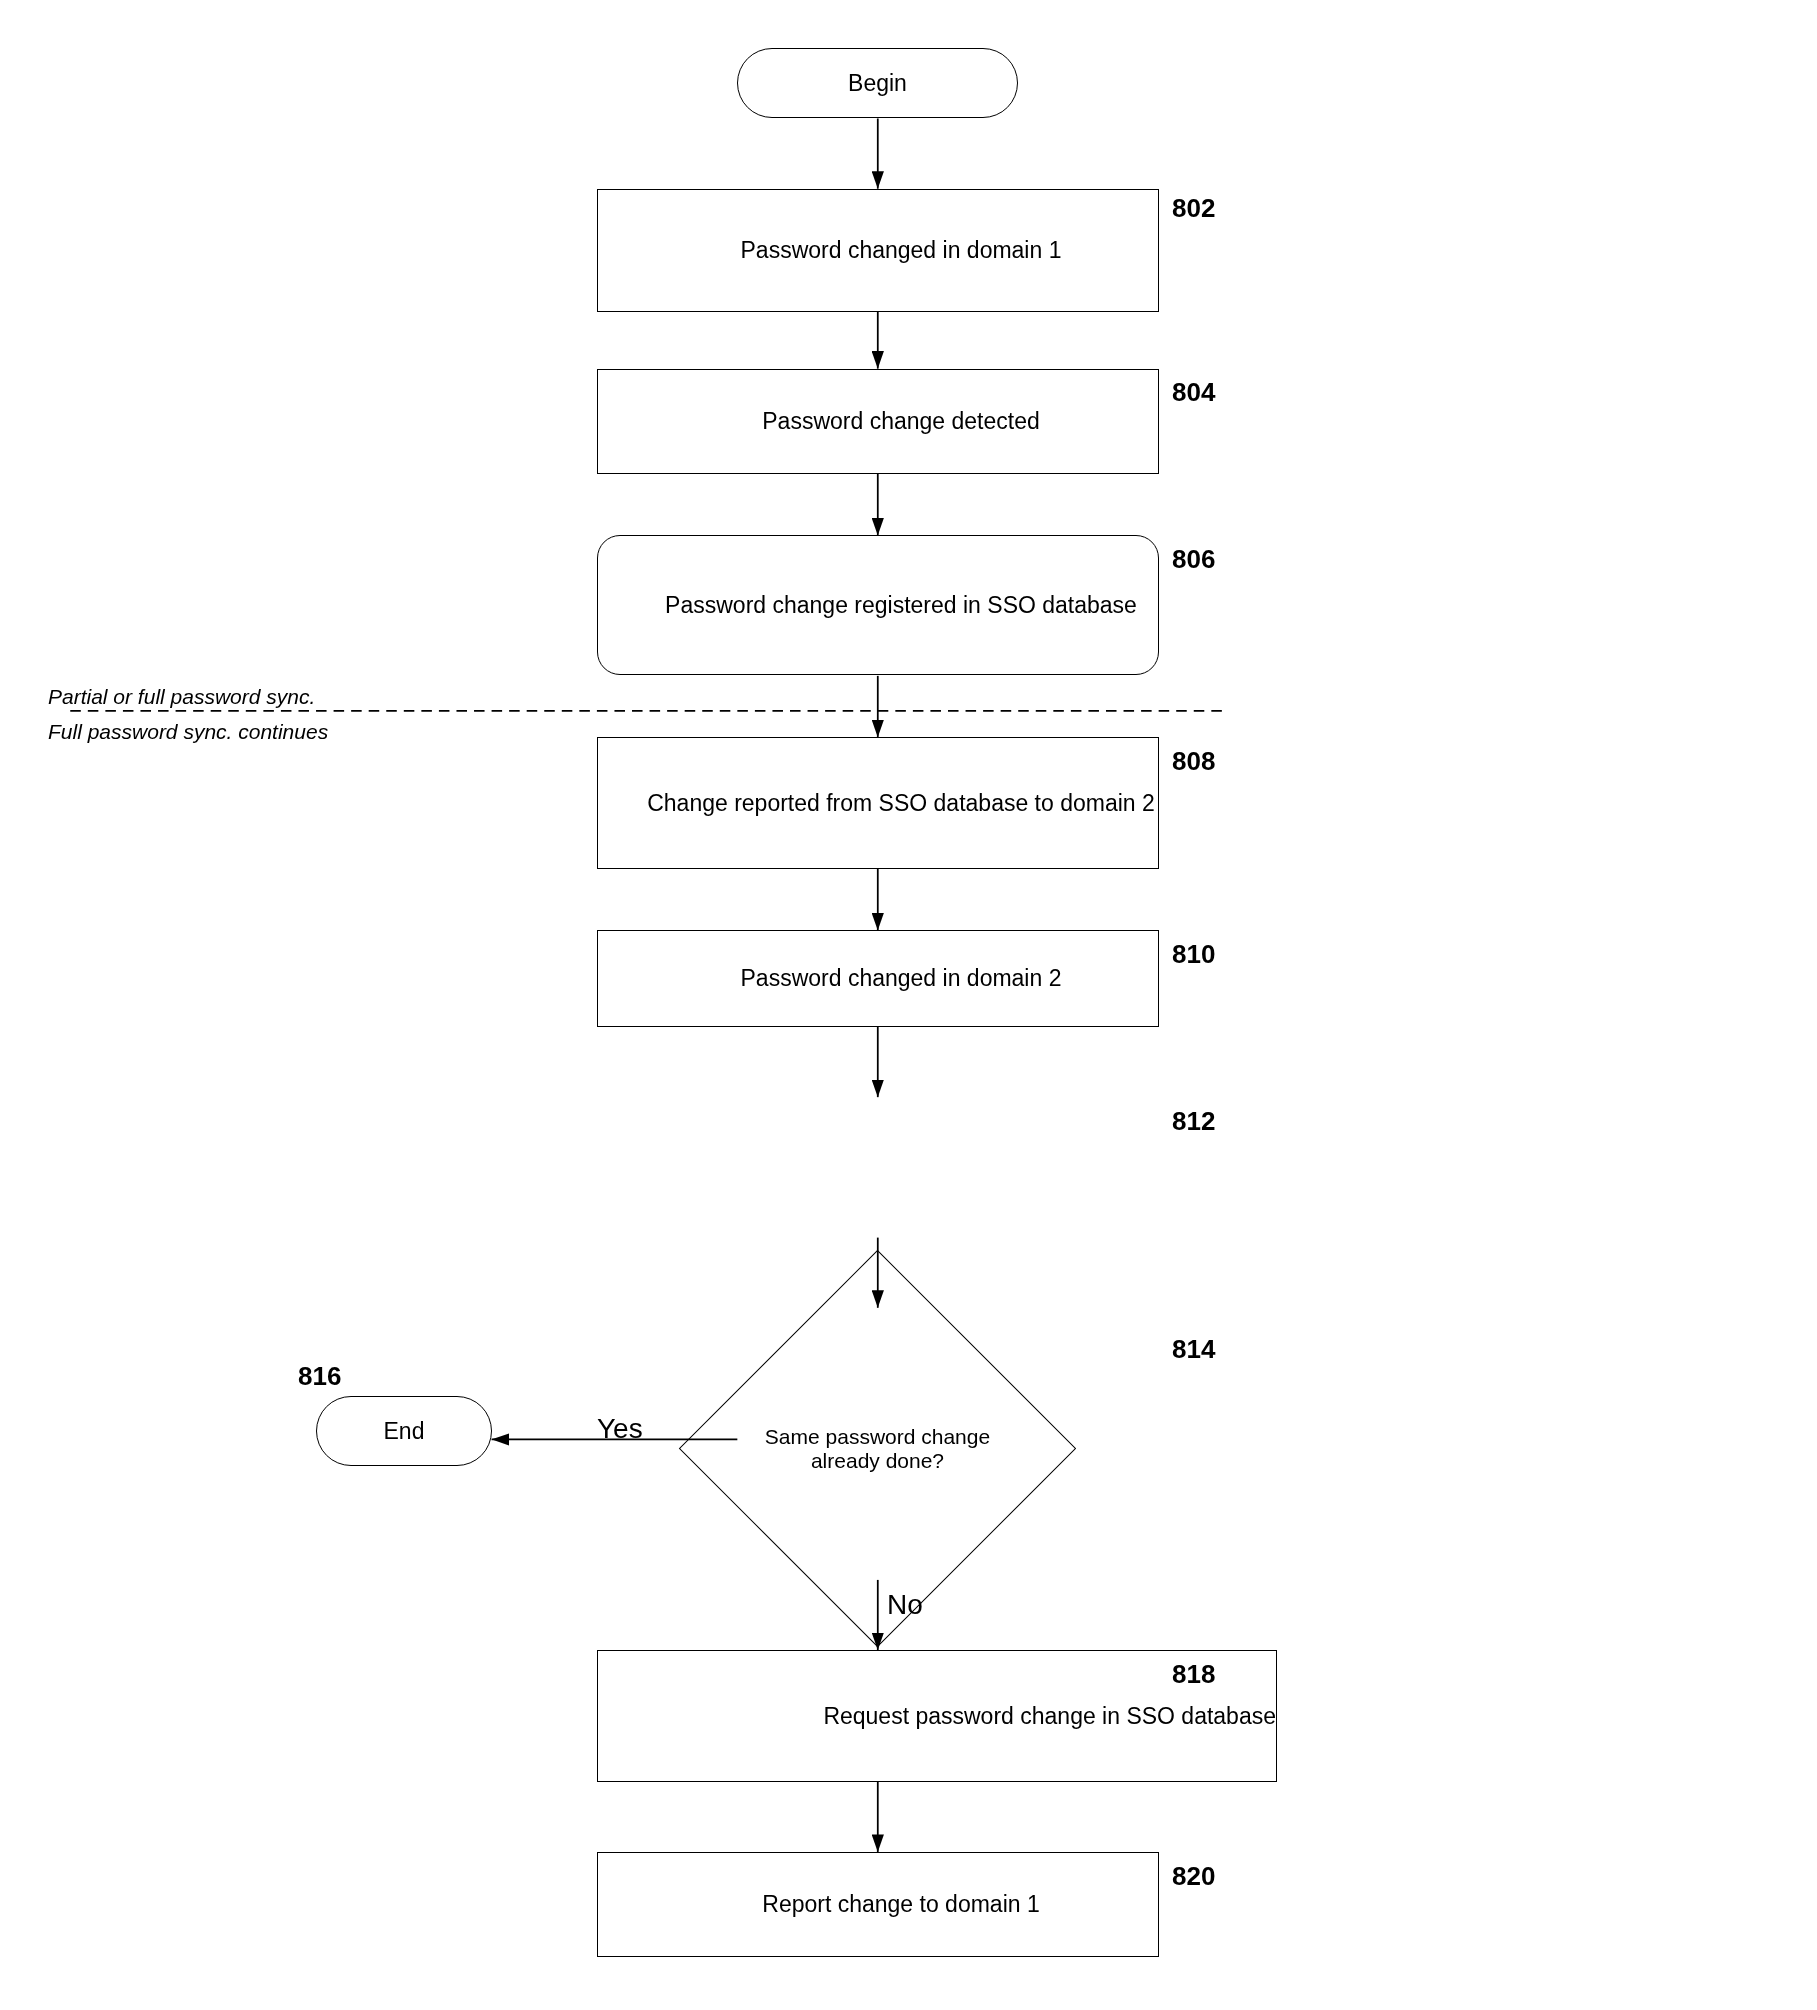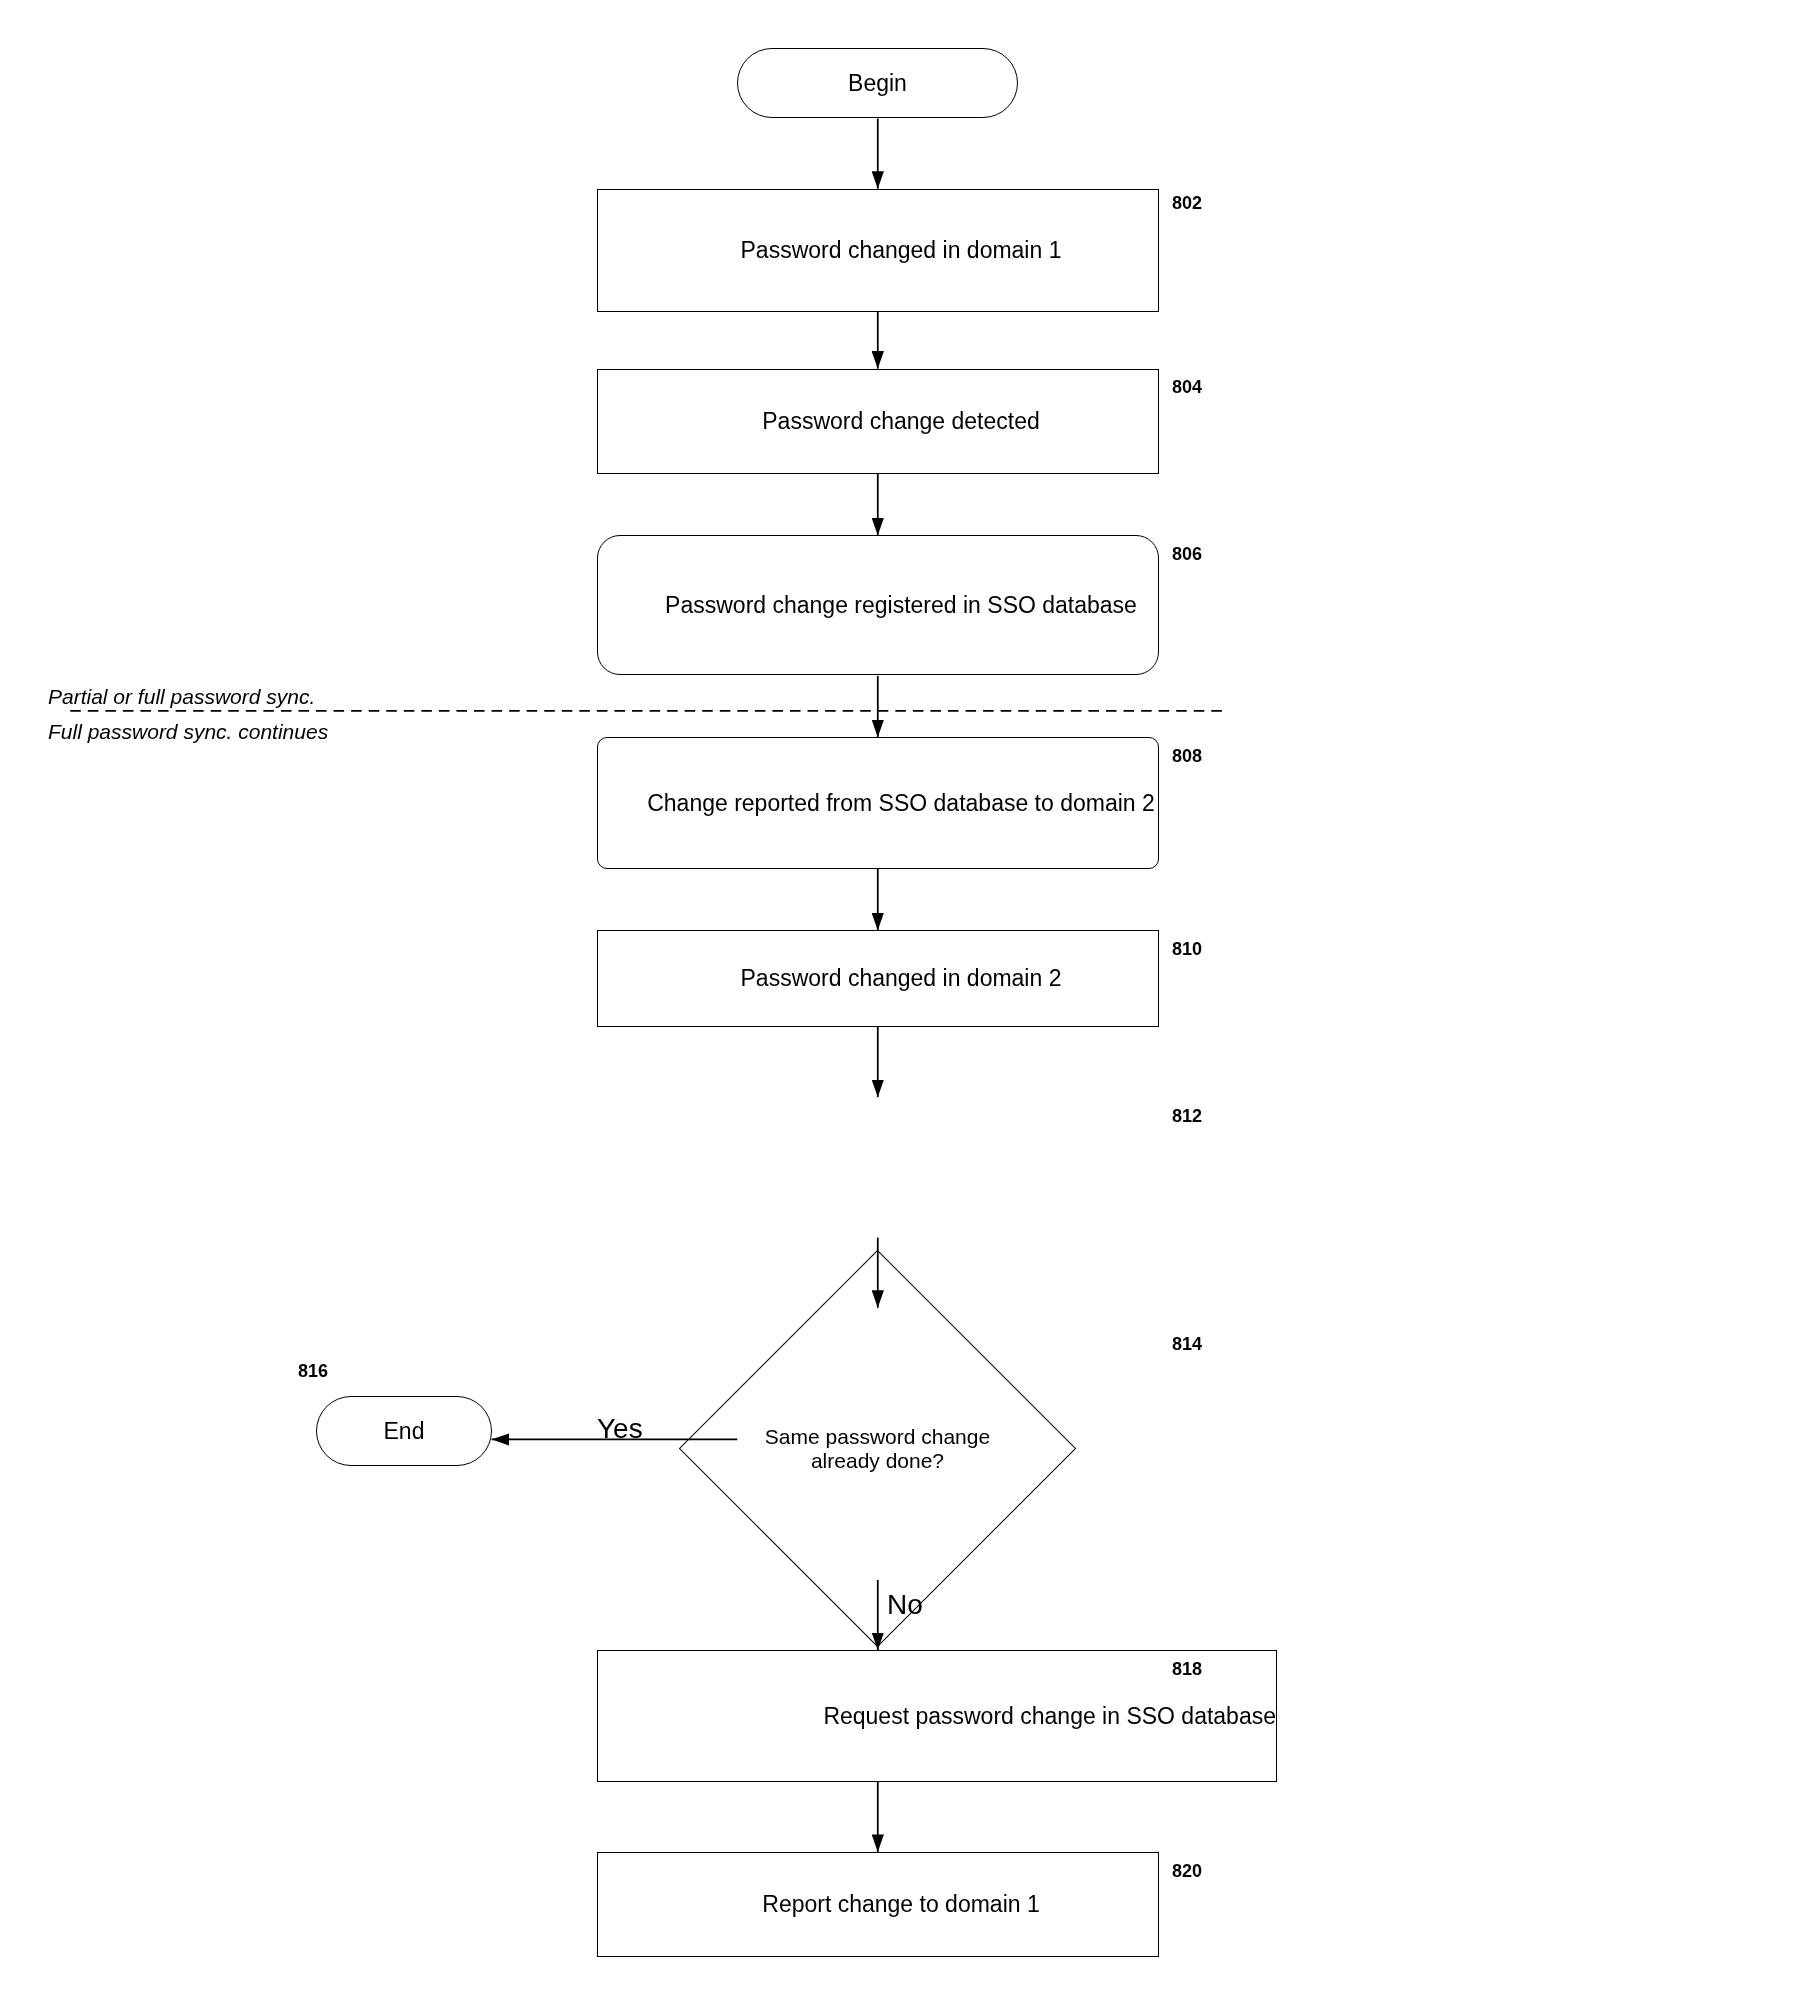--- a/index.html
+++ b/index.html
@@ -54,21 +54,21 @@
     
     .connector-label {
       position: absolute;
       font-size: 28px;
       font-family: Arial, sans-serif;
     }
 
     
     .step-label {
       position: absolute;
-      font-size: 18px;
+      font-size: 26px;
       font-weight: bold;
       font-family: Arial, sans-serif;
     }
 
     
     .section-label {
       position: absolute;
       font-size: 21px;
       font-family: Arial, sans-serif;
       font-style: italic;
@@ -135,21 +135,21 @@
     <span>806</span>
   </div>
 
   <div class="section-label" style="left:48px; top:685px;">
     <span>Partial or full password sync.</span>
   </div>
   <div class="section-label" style="left:48px; top:720px;">
     <span>Full password sync. continues</span>
   </div>
 
-  <div class="shape rect" style="left:597px; top:737px; width:562px; height:132px;border-radius:10px;">
+  <div class="shape rect" style="left:597px; top:737px; width:562px; height:132px;">
     <span>Change reported from SSO database to domain 2</span>
   </div>
   <div class="step-label" style="left:1172px; top:746px;">
     <span>808</span>
   </div>
 
   <div class="shape rect" style="left:597px; top:930px; width:562px; height:97px;">
     <span>Password changed in domain 2</span>
   </div>
   <div class="step-label" style="left:1172px; top:939px;">

